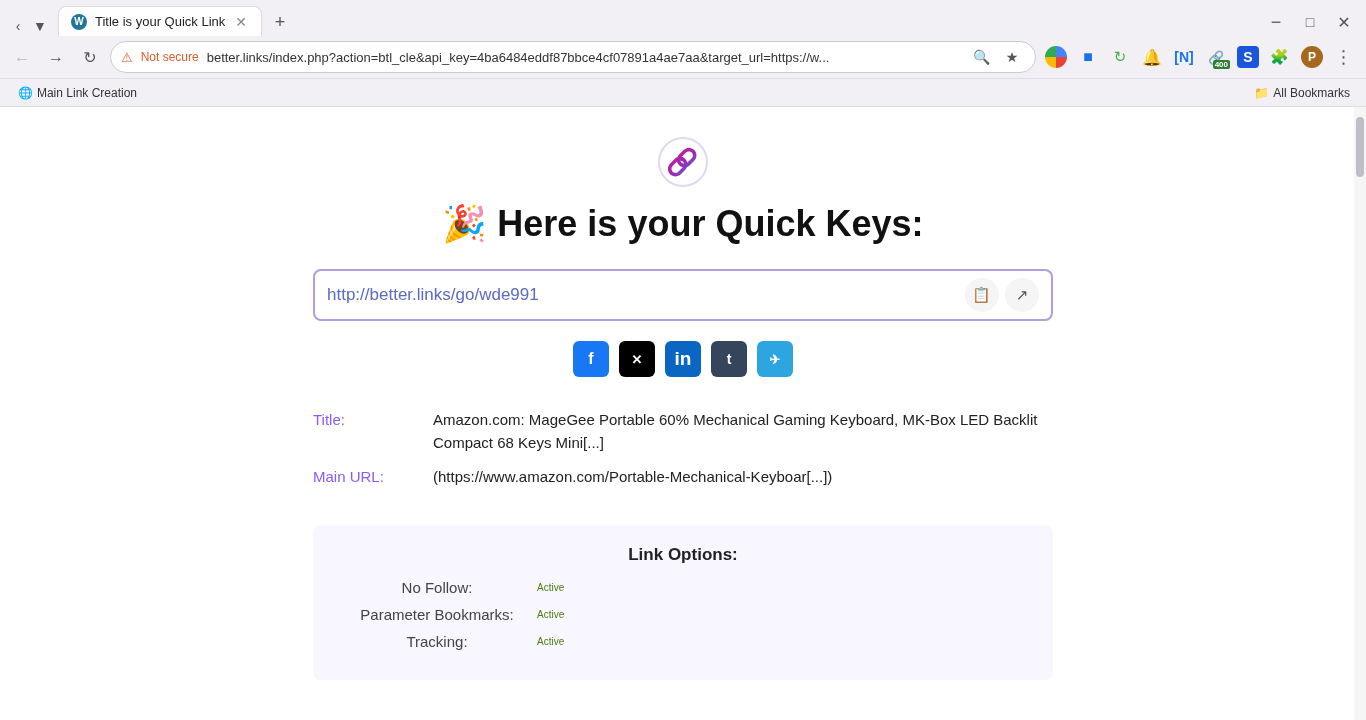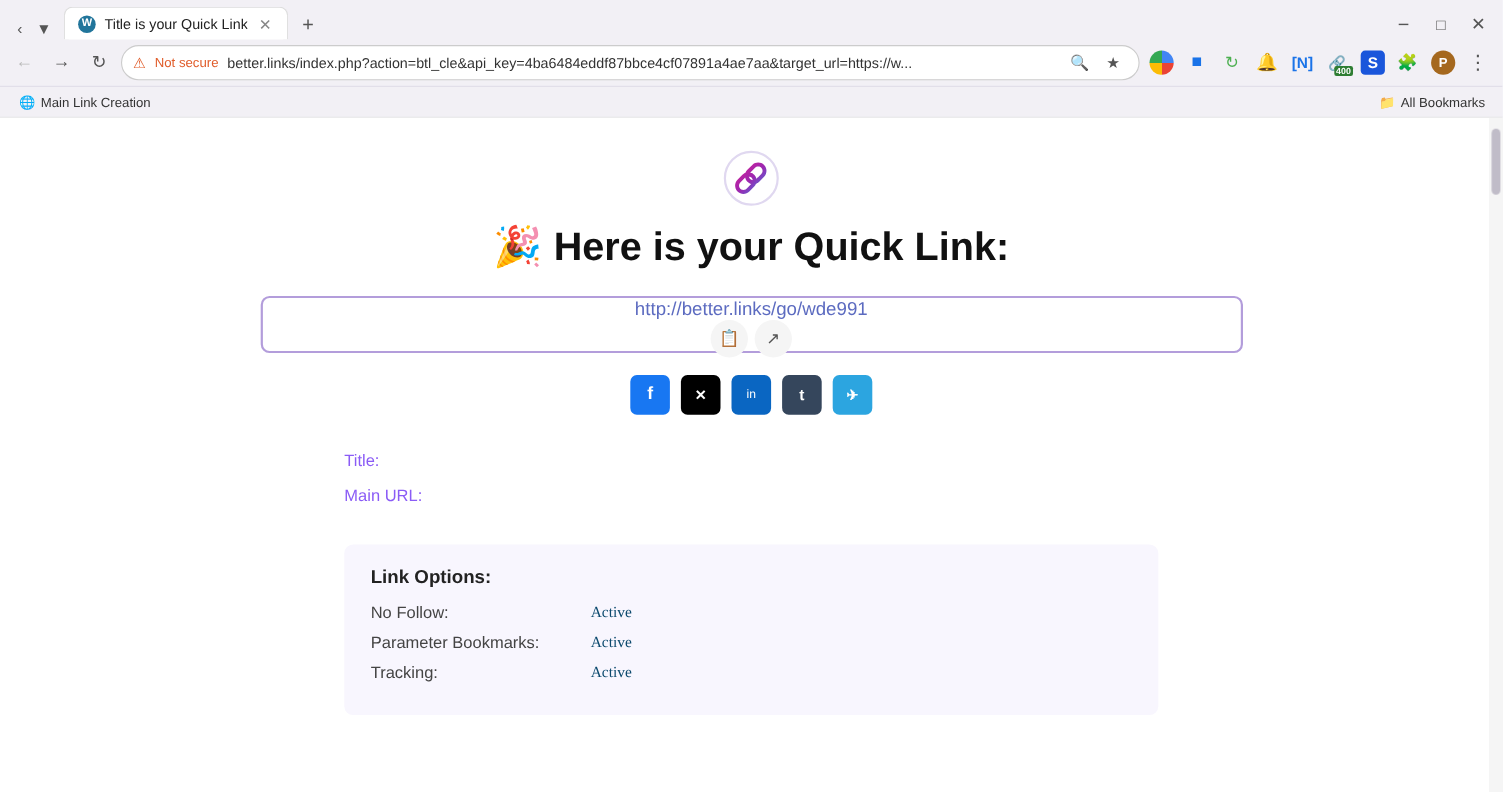--- a/index.html
+++ b/index.html
@@ -45,46 +45,46 @@
     .page-content { background: white; min-height: calc(720px - 107px); display: flex; flex-direction: column; align-items: center; padding-top: 30px; }
 
     
     .logo-area { margin-bottom: 16px; }
     .logo-circle { width: 50px; height: 50px; border-radius: 50%; border: 2px solid #e0d8f0; display: flex; align-items: center; justify-content: center; background: white; font-size: 24px; }
 
     
     .main-heading { font-size: 36px; font-weight: 700; color: #111; margin-bottom: 24px; display: flex; align-items: center; gap: 10px; }
 
     
-    .link-box { width: 893px; border: 2px solid #b39ddb; border-radius: 8px; display: flex; align-items: center; padding: 0 12px; height: 52px; margin-bottom: 20px; background: white; flex-direction: column; }
+    .link-box { width: 740px; border: 2px solid #b39ddb; border-radius: 8px; display: flex; align-items: center; padding: 0 12px; height: 52px; margin-bottom: 20px; background: white; }
     .link-text { flex: 1; color: #5c6bc0; font-size: 17px; text-decoration: none; }
     .link-actions { display: flex; gap: 6px; }
     .link-action-btn { width: 34px; height: 34px; border-radius: 50%; background: #f5f5f5; border: none; cursor: pointer; display: flex; align-items: center; justify-content: center; color: #555; font-size: 15px; }
 
     
     .social-bar { display: flex; gap: 10px; margin-bottom: 32px; }
     .social-btn { width: 36px; height: 36px; border-radius: 6px; display: flex; align-items: center; justify-content: center; cursor: pointer; font-weight: bold; font-size: 16px; }
     .fb { background: #1877f2; color: white; }
     .x { background: #000; color: white; font-family: serif; }
     .li { background: #0a66c2; color: white; }
     .tb { background: #35465c; color: white; }
     .tg { background: #2ca5e0; color: white; }
 
     
     .meta-section { width: 740px; margin-bottom: 24px; }
     .meta-row { display: flex; margin-bottom: 12px; align-items: flex-start; }
     .meta-label { width: 120px; color: #8b5cf6; font-size: 15px; font-weight: 500; padding-top: 2px; }
     .meta-value { flex: 1; color: #222; font-size: 15px; line-height: 1.5; }
 
     
-    .options-box { width: 740px; background: #f8f6fe; border-radius: 8px; padding: 20px 24px; }
+    .options-box { width: 740px; background: #f8f6fe; border-radius: 8px; padding: 20px 24px; text-align: center; }
     .options-title { font-size: 17px; font-weight: 600; color: #222; margin-bottom: 14px; }
     .option-row { display: flex; align-items: center; margin-bottom: 10px; }
     .option-label { color: #444; font-size: 15px; width: 200px; }
-    .option-value { color: #0c4a6e; font-size: 14px; font-weight: 500; font-family: Liberation Serif, serif; }
+    .option-value { color: #4d7c0f; font-size: 10px; font-weight: 500; }
 
     
     .wp-favicon { width: 16px; height: 16px; background: #21759b; border-radius: 50%; display: flex; align-items: center; justify-content: center; color: white; font-size: 10px; font-weight: bold; }
   </style>
 </head>
 <body>
 
 <div class="browser-chrome">
 
   <div class="tab-bar">
@@ -167,21 +167,21 @@
 <div class="page-content">
 
   <div class="logo-area">
     <div class="logo-circle">
       <span style="background: linear-gradient(135deg, #e91e8c, #9c27b0, #2196f3); -webkit-background-clip: text; -webkit-text-fill-color: transparent; font-size: 26px; font-weight: bold;">🔗</span>
     </div>
   </div>
 
   <div class="main-heading">
     <span>🎉</span>
-    <span>Here is your Quick Link:</span>
+    <span>Here is your Quick Keys:</span>
   </div>
 
   <div class="link-box">
     <a class="link-text" href="#">http://better.links/go/wde991</a>
     <div class="link-actions">
       <button class="link-action-btn" title="Copy">
         <span>📋</span>
       </button>
       <button class="link-action-btn" title="Open">
         <span>↗</span>
@@ -190,36 +190,38 @@
   </div>
 
   <div class="social-bar">
     <div class="social-btn fb">
       <span>f</span>
     </div>
     <div class="social-btn x">
       <span style="font-family:sans-serif;font-size:13px;font-weight:bold;">✕</span>
     </div>
     <div class="social-btn li">
-      <span style="font-size:11px;font-weight:normal;">in</span>
+      <span style="font-size:19px;font-weight:bold;">in</span>
     </div>
     <div class="social-btn tb">
       <span style="font-size:14px;">t</span>
     </div>
     <div class="social-btn tg">
       <span style="font-size:13px;">✈</span>
     </div>
   </div>
 
   <div class="meta-section">
     <div class="meta-row">
       <span class="meta-label">Title:</span>
+      <span class="meta-value">Amazon.com: MageGee Portable 60% Mechanical Gaming Keyboard, MK-Box LED Backlit Compact 68 Keys Mini[...]</span>
     </div>
     <div class="meta-row">
       <span class="meta-label">Main URL:</span>
+      <span class="meta-value">(https://www.amazon.com/Portable-Mechanical-Keyboar[...])</span>
     </div>
   </div>
 
   <div class="options-box">
     <div class="options-title">Link Options:</div>
 
     <div class="option-row">
       <span class="option-label">No Follow:</span>
       <span class="option-value">Active</span>
     </div>

